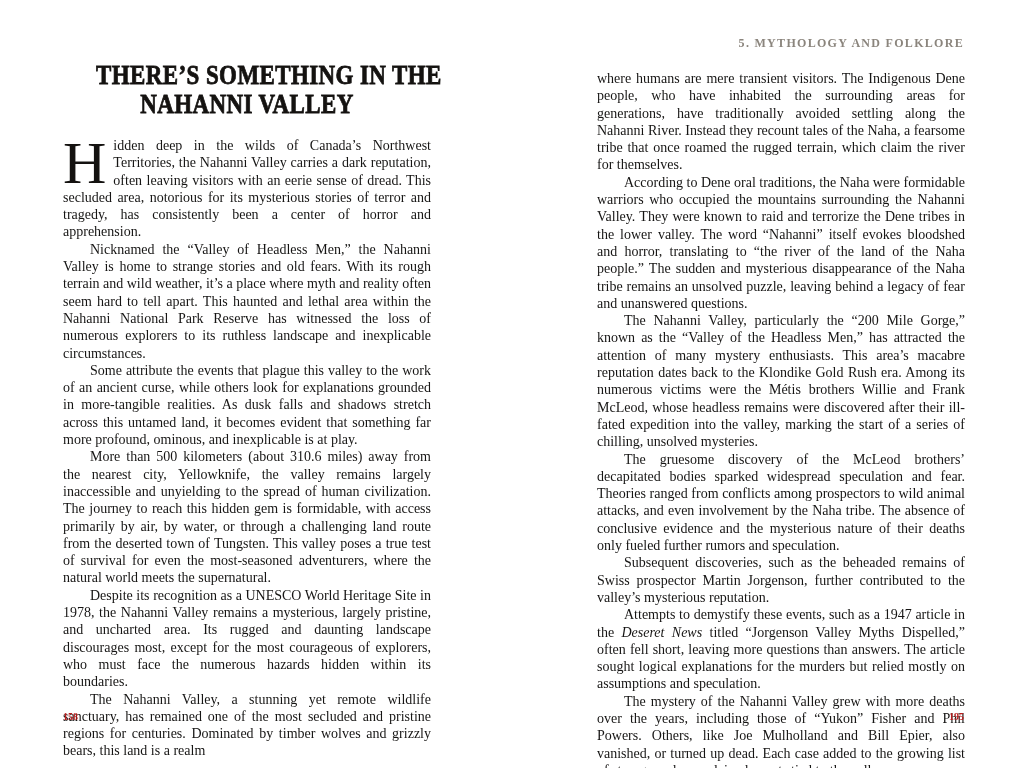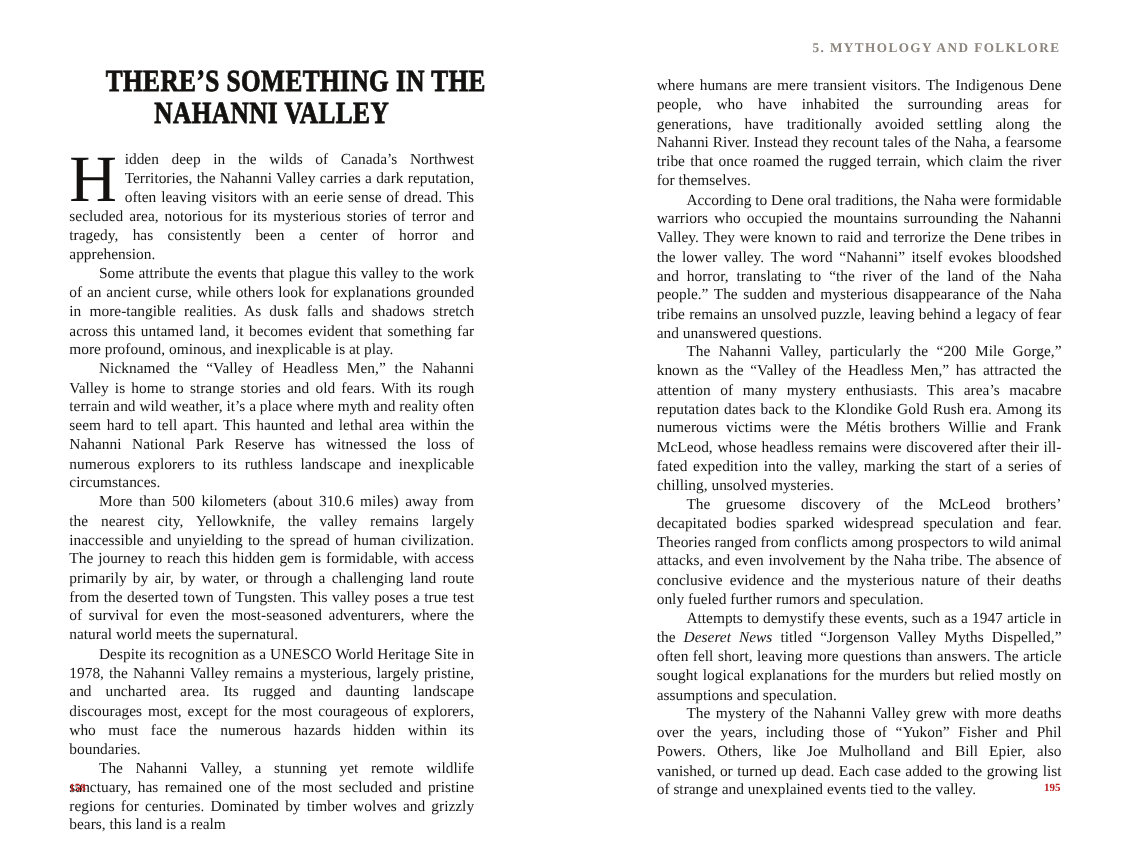--- a/index.html
+++ b/index.html
@@ -78,34 +78,35 @@
 </head>
 <body>
 
 <div class="running-head">5. MYTHOLOGY AND FOLKLORE</div>
 
 <section>
   <h1 class="chapter-title"><span>THERE’S SOMETHING IN THE</span><br><span>NAHANNI VALLEY</span></h1>
 
   <div class="page-body body-left">
     <p class="no-indent"><span class="dropcap">H</span><span>idden deep in the wilds of Canada’s Northwest Territories, the Nahanni Valley carries a dark reputation, often leaving visitors with an eerie sense of dread. This secluded area, notorious for its mysterious stories of terror and tragedy, has consistently been a center of horror and apprehension.</span></p>
+    <p>Nicknamed the “Valley of Headless Men,” the Nahanni Valley is home to strange stories and old fears. With its rough terrain and wild weather, it’s a place where myth and reality often seem hard to tell apart. This haunted and lethal area within the Nahanni National Park Reserve has witnessed the loss of numerous explorers to its ruthless landscape and inexplicable circumstances.</p>
     <p>Some attribute the events that plague this valley to the work of an ancient curse, while others look for explanations grounded in more-tangible realities. As dusk falls and shadows stretch across this untamed land, it becomes evident that something far more profound, ominous, and inexplicable is at play.</p>
-    <p>Nicknamed the “Valley of Headless Men,” the Nahanni Valley is home to strange stories and old fears. With its rough terrain and wild weather, it’s a place where myth and reality often seem hard to tell apart. This haunted and lethal area within the Nahanni National Park Reserve has witnessed the loss of numerous explorers to its ruthless landscape and inexplicable circumstances.</p>
     <p>More than 500 kilometers (about 310.6 miles) away from the nearest city, Yellowknife, the valley remains largely inaccessible and unyielding to the spread of human civilization. The journey to reach this hidden gem is formidable, with access primarily by air, by water, or through a challenging land route from the deserted town of Tungsten. This valley poses a true test of survival for even the most-seasoned adventurers, where the natural world meets the supernatural.</p>
     <p>Despite its recognition as a UNESCO World Heritage Site in 1978, the Nahanni Valley remains a mysterious, largely pristine, and uncharted area. Its rugged and daunting landscape discourages most, except for the most courageous of explorers, who must face the numerous hazards hidden within its boundaries.</p>
     <p>The Nahanni Valley, a stunning yet remote wildlife sanctuary, has remained one of the most secluded and pristine regions for centuries. Dominated by timber wolves and grizzly bears, this land is a realm</p>
   </div>
 
   <div class="pagenum pagenum-left">158</div>
 </section>
 
 <section>
   <div class="page-body body-right">
     <p class="no-indent">where humans are mere transient visitors. The Indigenous Dene people, who have inhabited the surrounding areas for generations, have traditionally avoided settling along the Nahanni River. Instead they recount tales of the Naha, a fearsome tribe that once roamed the rugged terrain, which claim the river for themselves.</p>
     <p>According to Dene oral traditions, the Naha were formidable warriors who occupied the mountains surrounding the Nahanni Valley. They were known to raid and terrorize the Dene tribes in the lower valley. The word “Nahanni” itself evokes bloodshed and horror, translating to “the river of the land of the Naha people.” The sudden and mysterious disappearance of the Naha tribe remains an unsolved puzzle, leaving behind a legacy of fear and unanswered questions.</p>
     <p>The Nahanni Valley, particularly the “200 Mile Gorge,” known as the “Valley of the Headless Men,” has attracted the attention of many mystery enthusiasts. This area’s macabre reputation dates back to the Klondike Gold Rush era. Among its numerous victims were the Métis brothers Willie and Frank McLeod, whose headless remains were discovered after their ill-fated expedition into the valley, marking the start of a series of chilling, unsolved mysteries.</p>
     <p>The gruesome discovery of the McLeod brothers’ decapitated bodies sparked widespread speculation and fear. Theories ranged from conflicts among prospectors to wild animal attacks, and even involvement by the Naha tribe. The absence of conclusive evidence and the mysterious nature of their deaths only fueled further rumors and speculation.</p>
+    <p>Subsequent discoveries, such as the beheaded remains of Swiss prospector Martin Jorgenson, further contributed to the valley’s mysterious reputation.</p>
     <p><span>Attempts to demystify these events, such as a 1947 article in the </span><em>Deseret News</em><span> titled “Jorgenson Valley Myths Dispelled,” often fell short, leaving more questions than answers. The article sought logical explanations for the murders but relied mostly on assumptions and speculation.</span></p>
     <p>The mystery of the Nahanni Valley grew with more deaths over the years, including those of “Yukon” Fisher and Phil Powers. Others, like Joe Mulholland and Bill Epier, also vanished, or turned up dead. Each case added to the growing list of strange and unexplained events tied to the valley.</p>
   </div>
 
   <div class="pagenum pagenum-right">195</div>
 </section>
 
 </body></html>

